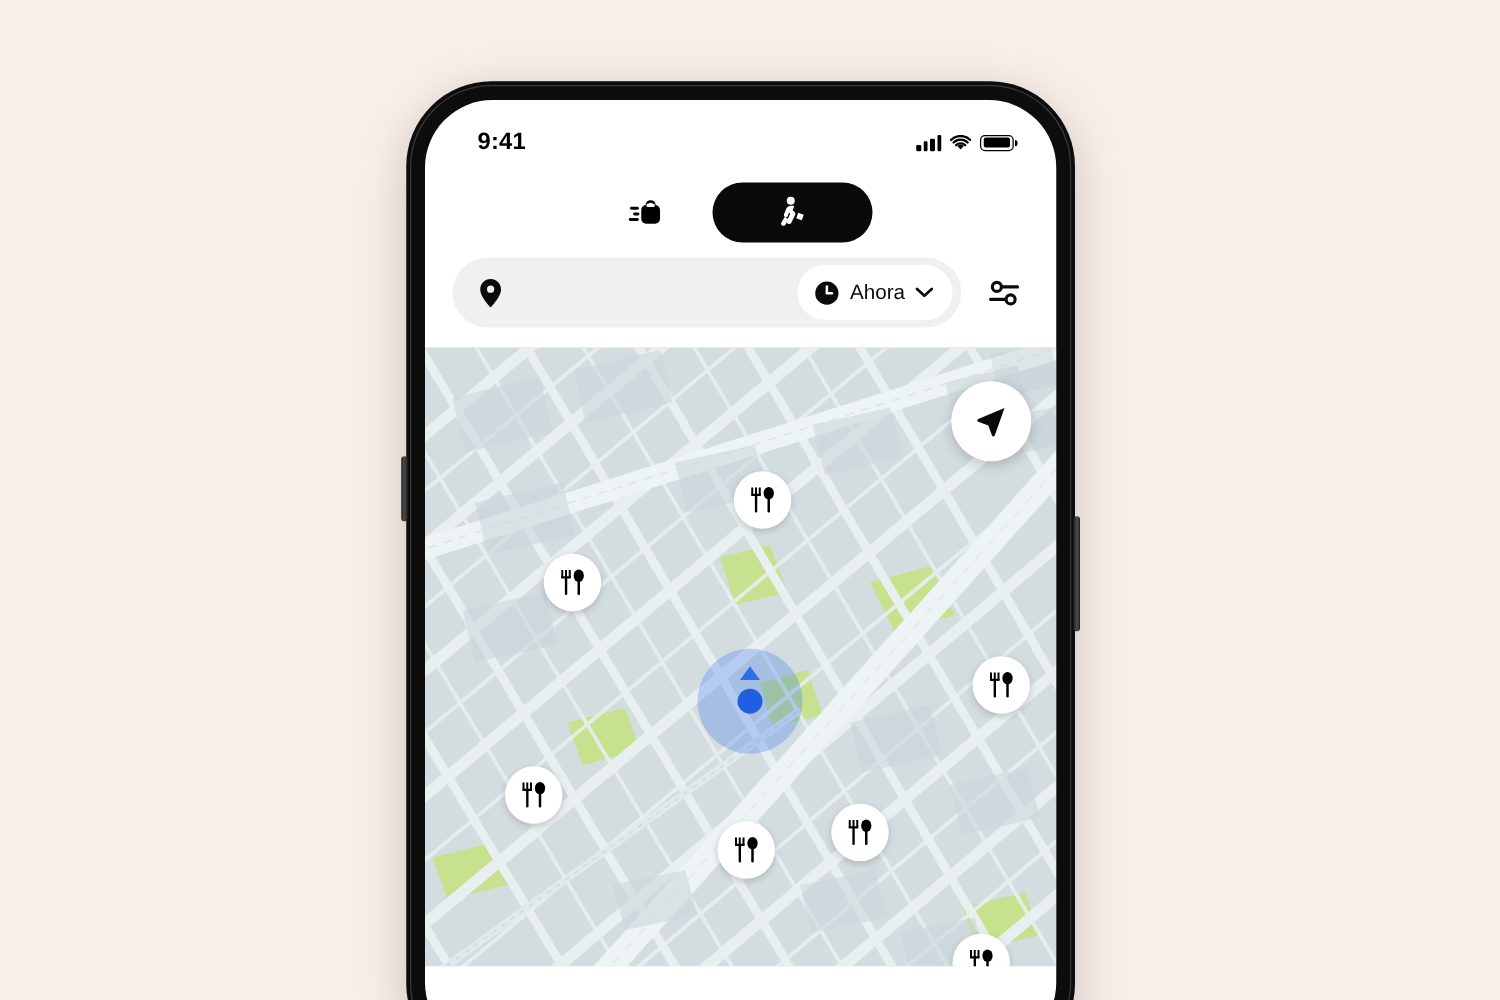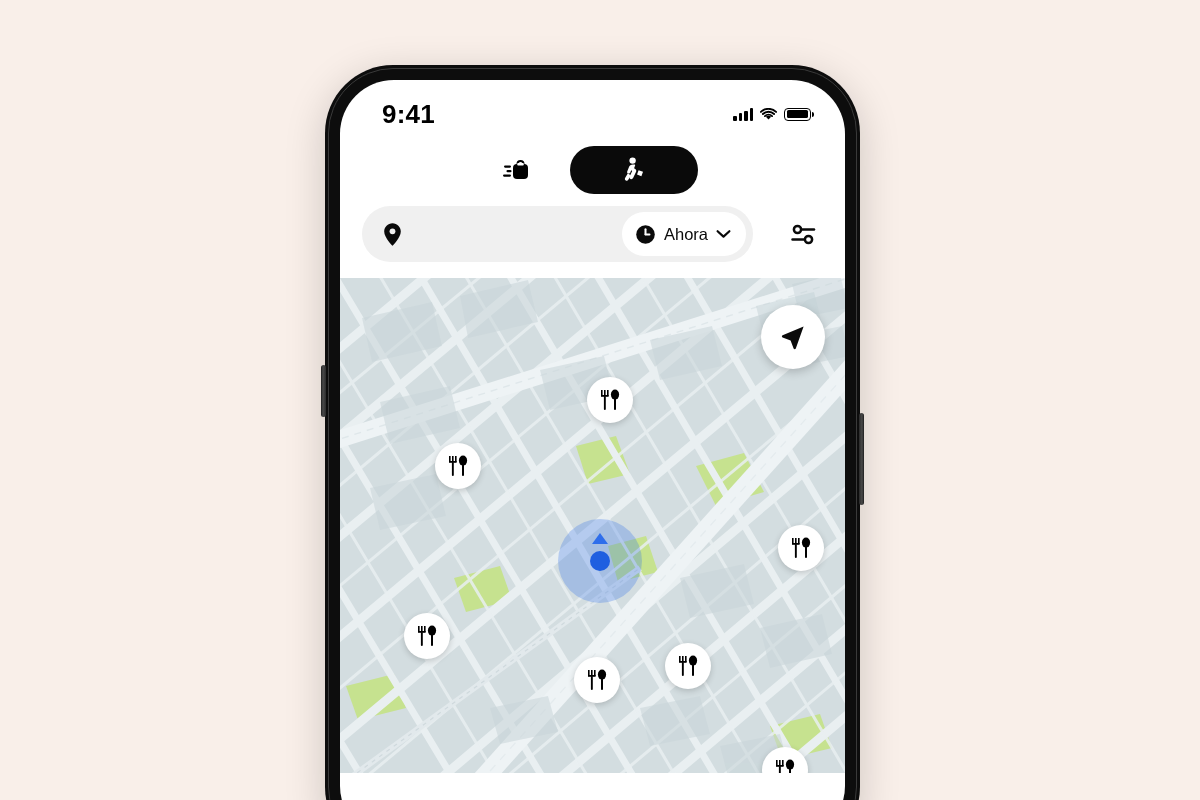--- a/index.html
+++ b/index.html
@@ -53,21 +53,21 @@
 
   
   #status-bar {
     position: relative;
     height: 54px;
     display: flex; align-items: center;
     justify-content: space-between;
     padding: 14px 34px 0 42px;
   }
   #status-time {
-    font-size: 26px; font-weight: bold;
+    font-size: 19px; font-weight: bold;
     letter-spacing: .2px; color: #000;
   }
   #status-icons { display: flex; align-items: center; gap: 7px; }
   .bars { display: flex; align-items: flex-end; gap: 2px; height: 13px; }
   .bars i { display: block; width: 3.5px; background: #000; border-radius: 1px; }
   .bars i:nth-child(1){ height: 5px; }
   .bars i:nth-child(2){ height: 7.5px; }
   .bars i:nth-child(3){ height: 10px; }
   .bars i:nth-child(4){ height: 13px; }
   .battery {
@@ -93,21 +93,21 @@
     width: 56px; height: 46px;
   }
   .mode-btn.active {
     background: #0a0a0a;
     width: 128px; height: 48px;
   }
   .mode-btn svg { display: block; }
 
   
   #search-row {
-    display: flex; align-items: center; gap: 30px;
+    display: flex; align-items: center; gap: 14px;
     padding: 0 22px 16px 22px;
   }
   #search-bar {
     flex: 1;
     height: 56px;
     background: #f0f0f0;
     border-radius: 30px;
     display: flex; align-items: center;
     padding: 0 7px 0 20px;
     position: relative;

